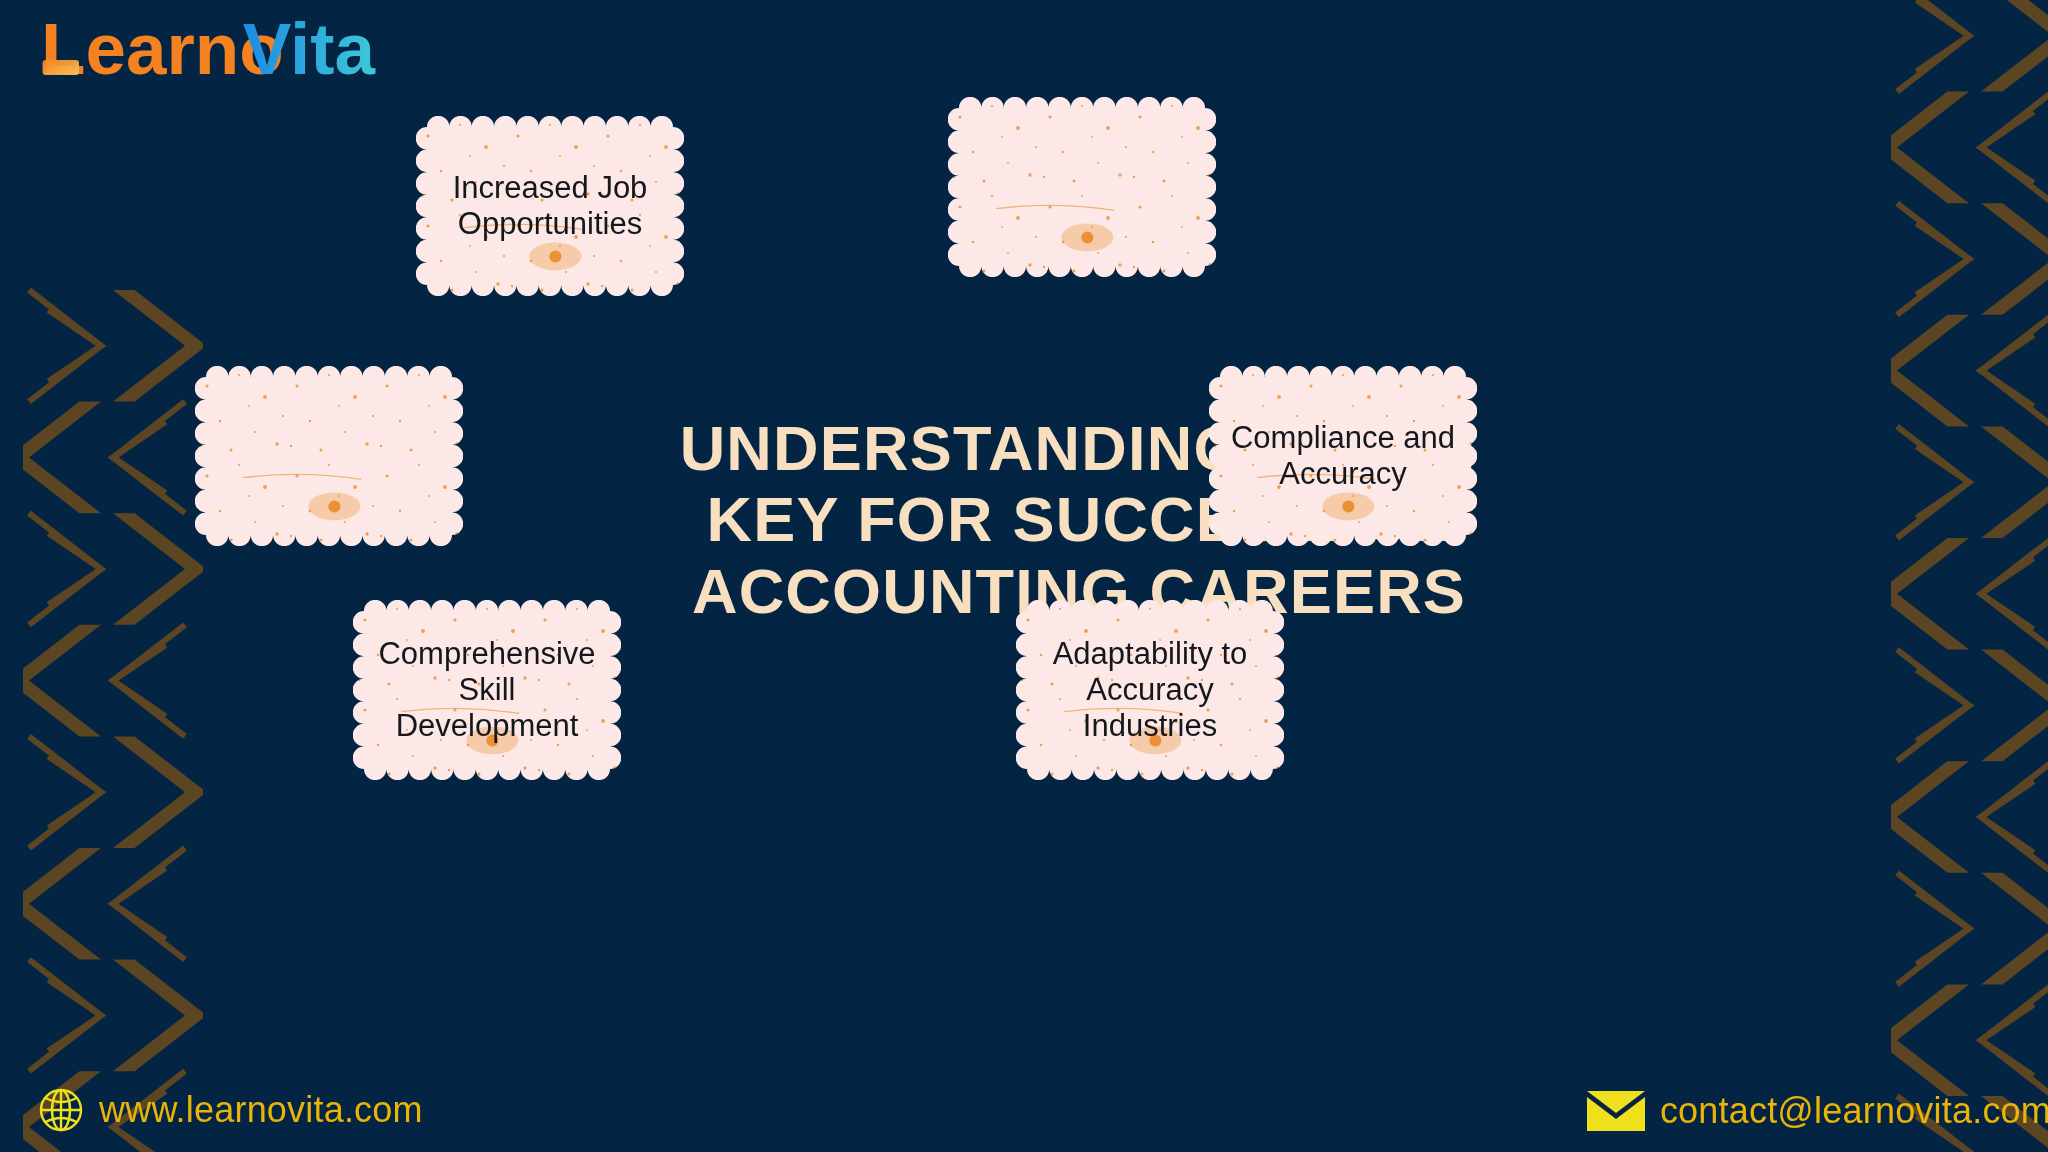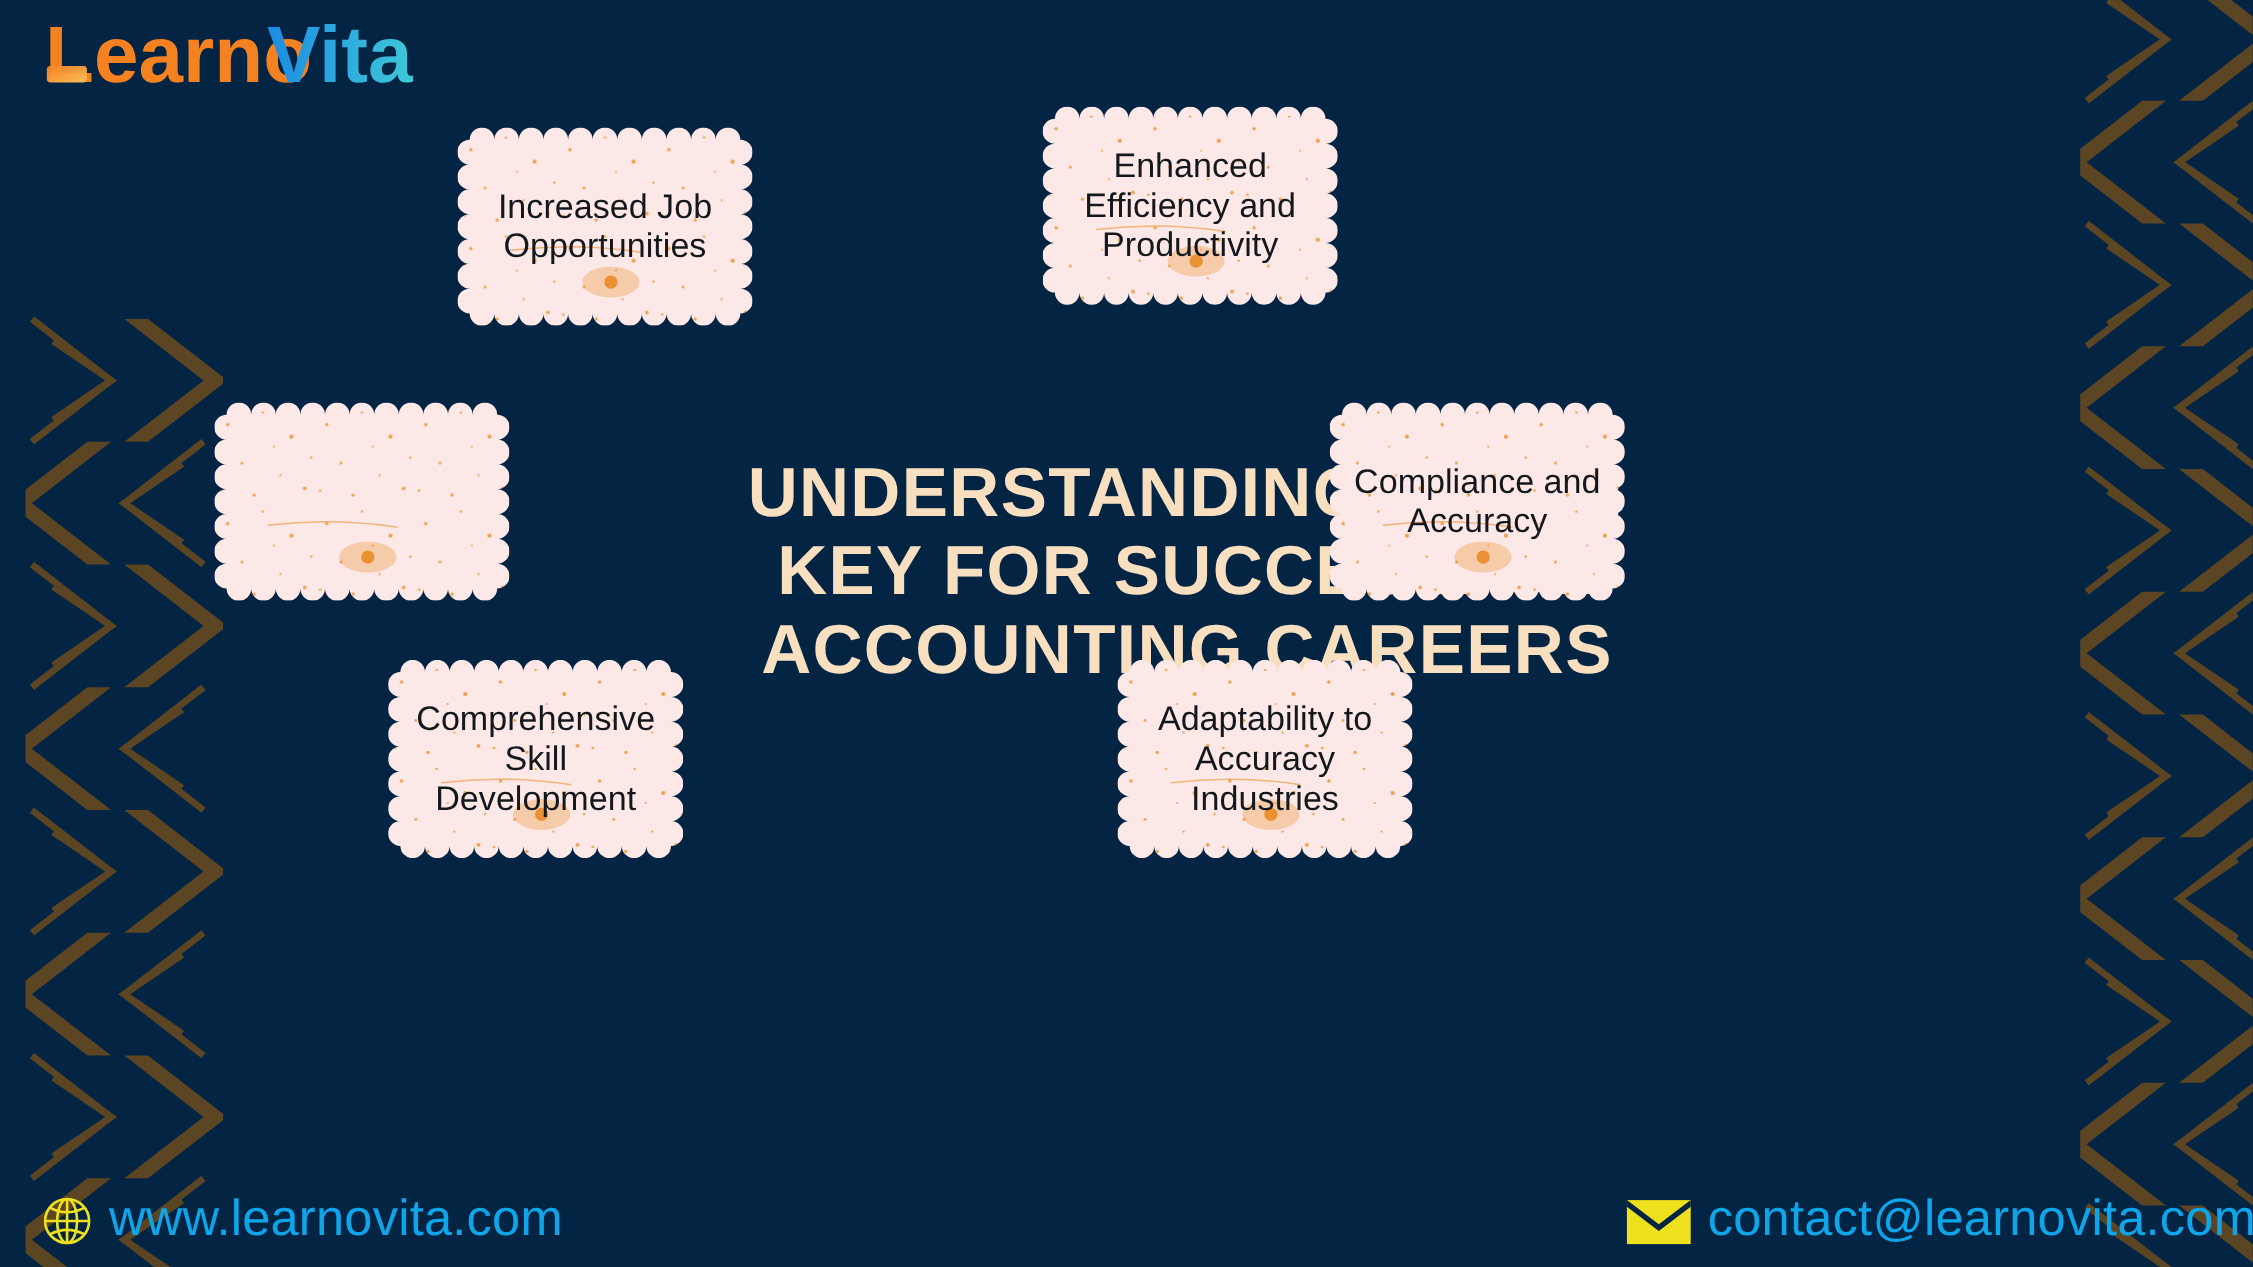--- a/index.html
+++ b/index.html
@@ -48,23 +48,23 @@
     font-size:31px;
     line-height:1.17;
     font-weight:400;
     white-space:pre-line;
     padding:0 14px;
   }
 
   
   .footer-item{
     position:absolute;
-    display:flex;align-items:flex-end;gap:14px;
-    color:#0ea5e9;
-    font-size:46px;
+    display:flex;align-items:center;gap:14px;
+    color:#eab308;
+    font-size:36px;
     letter-spacing:.2px;
   }
   .footer-left{left:14px;bottom:18px;}
   .footer-right{right:20px;bottom:18px;}
   .footer-icon{display:flex;align-items:center;justify-content:center;}
   .footer-icon svg{display:block;}
 </style>
 </head>
 <body>
 
@@ -267,23 +267,20 @@
             </clipPath>
           </defs>
       <path d="M 11 11 a 11.181818181818182 11.181818181818182 0 0 1 22.363636363636363 0 a 11.181818181818182 11.181818181818182 0 0 1 22.363636363636363 0 a 11.181818181818182 11.181818181818182 0 0 1 22.363636363636363 0 a 11.181818181818182 11.181818181818182 0 0 1 22.363636363636363 0 a 11.181818181818182 11.181818181818182 0 0 1 22.363636363636363 0 a 11.181818181818182 11.181818181818182 0 0 1 22.363636363636363 0 a 11.181818181818182 11.181818181818182 0 0 1 22.363636363636363 0 a 11.181818181818182 11.181818181818182 0 0 1 22.363636363636363 0 a 11.181818181818182 11.181818181818182 0 0 1 22.363636363636363 0 a 11.181818181818182 11.181818181818182 0 0 1 22.363636363636363 0 a 11.181818181818182 11.181818181818182 0 0 1 22.363636363636363 0 a 11.285714285714286 11.285714285714286 0 0 1 0 22.571428571428573 a 11.285714285714286 11.285714285714286 0 0 1 0 22.571428571428573 a 11.285714285714286 11.285714285714286 0 0 1 0 22.571428571428573 a 11.285714285714286 11.285714285714286 0 0 1 0 22.571428571428573 a 11.285714285714286 11.285714285714286 0 0 1 0 22.571428571428573 a 11.285714285714286 11.285714285714286 0 0 1 0 22.571428571428573 a 11.285714285714286 11.285714285714286 0 0 1 0 22.571428571428573 a 11.181818181818182 11.181818181818182 0 0 1 -22.363636363636363 0 a 11.181818181818182 11.181818181818182 0 0 1 -22.363636363636363 0 a 11.181818181818182 11.181818181818182 0 0 1 -22.363636363636363 0 a 11.181818181818182 11.181818181818182 0 0 1 -22.363636363636363 0 a 11.181818181818182 11.181818181818182 0 0 1 -22.363636363636363 0 a 11.181818181818182 11.181818181818182 0 0 1 -22.363636363636363 0 a 11.181818181818182 11.181818181818182 0 0 1 -22.363636363636363 0 a 11.181818181818182 11.181818181818182 0 0 1 -22.363636363636363 0 a 11.181818181818182 11.181818181818182 0 0 1 -22.363636363636363 0 a 11.181818181818182 11.181818181818182 0 0 1 -22.363636363636363 0 a 11.181818181818182 11.181818181818182 0 0 1 -22.363636363636363 0 a 11.285714285714286 11.285714285714286 0 0 1 0 -22.571428571428573 a 11.285714285714286 11.285714285714286 0 0 1 0 -22.571428571428573 a 11.285714285714286 11.285714285714286 0 0 1 0 -22.571428571428573 a 11.285714285714286 11.285714285714286 0 0 1 0 -22.571428571428573 a 11.285714285714286 11.285714285714286 0 0 1 0 -22.571428571428573 a 11.285714285714286 11.285714285714286 0 0 1 0 -22.571428571428573 a 11.285714285714286 11.285714285714286 0 0 1 0 -22.571428571428573 Z" fill="#fce9e7"></path>
       <g clip-path="url(#clip-1)">
         <rect x="0" y="0" width="268" height="180" fill="url(#speck)" opacity="0.75"></rect>
         <ellipse cx="139.36" cy="140.4" rx="26" ry="14" fill="#e8871e" opacity="0.30"></ellipse>
         <circle cx="139.36" cy="140.4" r="6" fill="#e8871e" opacity="0.85"></circle>
         <path d="M48.239999999999995 111.6 Q 107.2 104.39999999999999 166.16 113.4" stroke="#e8871e" stroke-width="1.4" fill="none" opacity="0.55"></path>
       </g>
     </svg>
-    <div class="label">Enhanced
-Efficiency and
-Productivity</div>
   </div>
       <div class="stamp" style="left: 172px; top: 366px; width: 268px; height: 180px;">
     <svg width="268" height="180" viewBox="0 0 268 180" style="position:absolute;left:0;top:0">
       <defs>
             <clipPath id="clip-2">
               <path d="M 11 11 a 11.181818181818182 11.181818181818182 0 0 1 22.363636363636363 0 a 11.181818181818182 11.181818181818182 0 0 1 22.363636363636363 0 a 11.181818181818182 11.181818181818182 0 0 1 22.363636363636363 0 a 11.181818181818182 11.181818181818182 0 0 1 22.363636363636363 0 a 11.181818181818182 11.181818181818182 0 0 1 22.363636363636363 0 a 11.181818181818182 11.181818181818182 0 0 1 22.363636363636363 0 a 11.181818181818182 11.181818181818182 0 0 1 22.363636363636363 0 a 11.181818181818182 11.181818181818182 0 0 1 22.363636363636363 0 a 11.181818181818182 11.181818181818182 0 0 1 22.363636363636363 0 a 11.181818181818182 11.181818181818182 0 0 1 22.363636363636363 0 a 11.181818181818182 11.181818181818182 0 0 1 22.363636363636363 0 a 11.285714285714286 11.285714285714286 0 0 1 0 22.571428571428573 a 11.285714285714286 11.285714285714286 0 0 1 0 22.571428571428573 a 11.285714285714286 11.285714285714286 0 0 1 0 22.571428571428573 a 11.285714285714286 11.285714285714286 0 0 1 0 22.571428571428573 a 11.285714285714286 11.285714285714286 0 0 1 0 22.571428571428573 a 11.285714285714286 11.285714285714286 0 0 1 0 22.571428571428573 a 11.285714285714286 11.285714285714286 0 0 1 0 22.571428571428573 a 11.181818181818182 11.181818181818182 0 0 1 -22.363636363636363 0 a 11.181818181818182 11.181818181818182 0 0 1 -22.363636363636363 0 a 11.181818181818182 11.181818181818182 0 0 1 -22.363636363636363 0 a 11.181818181818182 11.181818181818182 0 0 1 -22.363636363636363 0 a 11.181818181818182 11.181818181818182 0 0 1 -22.363636363636363 0 a 11.181818181818182 11.181818181818182 0 0 1 -22.363636363636363 0 a 11.181818181818182 11.181818181818182 0 0 1 -22.363636363636363 0 a 11.181818181818182 11.181818181818182 0 0 1 -22.363636363636363 0 a 11.181818181818182 11.181818181818182 0 0 1 -22.363636363636363 0 a 11.181818181818182 11.181818181818182 0 0 1 -22.363636363636363 0 a 11.181818181818182 11.181818181818182 0 0 1 -22.363636363636363 0 a 11.285714285714286 11.285714285714286 0 0 1 0 -22.571428571428573 a 11.285714285714286 11.285714285714286 0 0 1 0 -22.571428571428573 a 11.285714285714286 11.285714285714286 0 0 1 0 -22.571428571428573 a 11.285714285714286 11.285714285714286 0 0 1 0 -22.571428571428573 a 11.285714285714286 11.285714285714286 0 0 1 0 -22.571428571428573 a 11.285714285714286 11.285714285714286 0 0 1 0 -22.571428571428573 a 11.285714285714286 11.285714285714286 0 0 1 0 -22.571428571428573 Z"></path>
             </clipPath>
           </defs>
       <path d="M 11 11 a 11.181818181818182 11.181818181818182 0 0 1 22.363636363636363 0 a 11.181818181818182 11.181818181818182 0 0 1 22.363636363636363 0 a 11.181818181818182 11.181818181818182 0 0 1 22.363636363636363 0 a 11.181818181818182 11.181818181818182 0 0 1 22.363636363636363 0 a 11.181818181818182 11.181818181818182 0 0 1 22.363636363636363 0 a 11.181818181818182 11.181818181818182 0 0 1 22.363636363636363 0 a 11.181818181818182 11.181818181818182 0 0 1 22.363636363636363 0 a 11.181818181818182 11.181818181818182 0 0 1 22.363636363636363 0 a 11.181818181818182 11.181818181818182 0 0 1 22.363636363636363 0 a 11.181818181818182 11.181818181818182 0 0 1 22.363636363636363 0 a 11.181818181818182 11.181818181818182 0 0 1 22.363636363636363 0 a 11.285714285714286 11.285714285714286 0 0 1 0 22.571428571428573 a 11.285714285714286 11.285714285714286 0 0 1 0 22.571428571428573 a 11.285714285714286 11.285714285714286 0 0 1 0 22.571428571428573 a 11.285714285714286 11.285714285714286 0 0 1 0 22.571428571428573 a 11.285714285714286 11.285714285714286 0 0 1 0 22.571428571428573 a 11.285714285714286 11.285714285714286 0 0 1 0 22.571428571428573 a 11.285714285714286 11.285714285714286 0 0 1 0 22.571428571428573 a 11.181818181818182 11.181818181818182 0 0 1 -22.363636363636363 0 a 11.181818181818182 11.181818181818182 0 0 1 -22.363636363636363 0 a 11.181818181818182 11.181818181818182 0 0 1 -22.363636363636363 0 a 11.181818181818182 11.181818181818182 0 0 1 -22.363636363636363 0 a 11.181818181818182 11.181818181818182 0 0 1 -22.363636363636363 0 a 11.181818181818182 11.181818181818182 0 0 1 -22.363636363636363 0 a 11.181818181818182 11.181818181818182 0 0 1 -22.363636363636363 0 a 11.181818181818182 11.181818181818182 0 0 1 -22.363636363636363 0 a 11.181818181818182 11.181818181818182 0 0 1 -22.363636363636363 0 a 11.181818181818182 11.181818181818182 0 0 1 -22.363636363636363 0 a 11.181818181818182 11.181818181818182 0 0 1 -22.363636363636363 0 a 11.285714285714286 11.285714285714286 0 0 1 0 -22.571428571428573 a 11.285714285714286 11.285714285714286 0 0 1 0 -22.571428571428573 a 11.285714285714286 11.285714285714286 0 0 1 0 -22.571428571428573 a 11.285714285714286 11.285714285714286 0 0 1 0 -22.571428571428573 a 11.285714285714286 11.285714285714286 0 0 1 0 -22.571428571428573 a 11.285714285714286 11.285714285714286 0 0 1 0 -22.571428571428573 a 11.285714285714286 11.285714285714286 0 0 1 0 -22.571428571428573 Z" fill="#fce9e7"></path>
       <g clip-path="url(#clip-2)">

